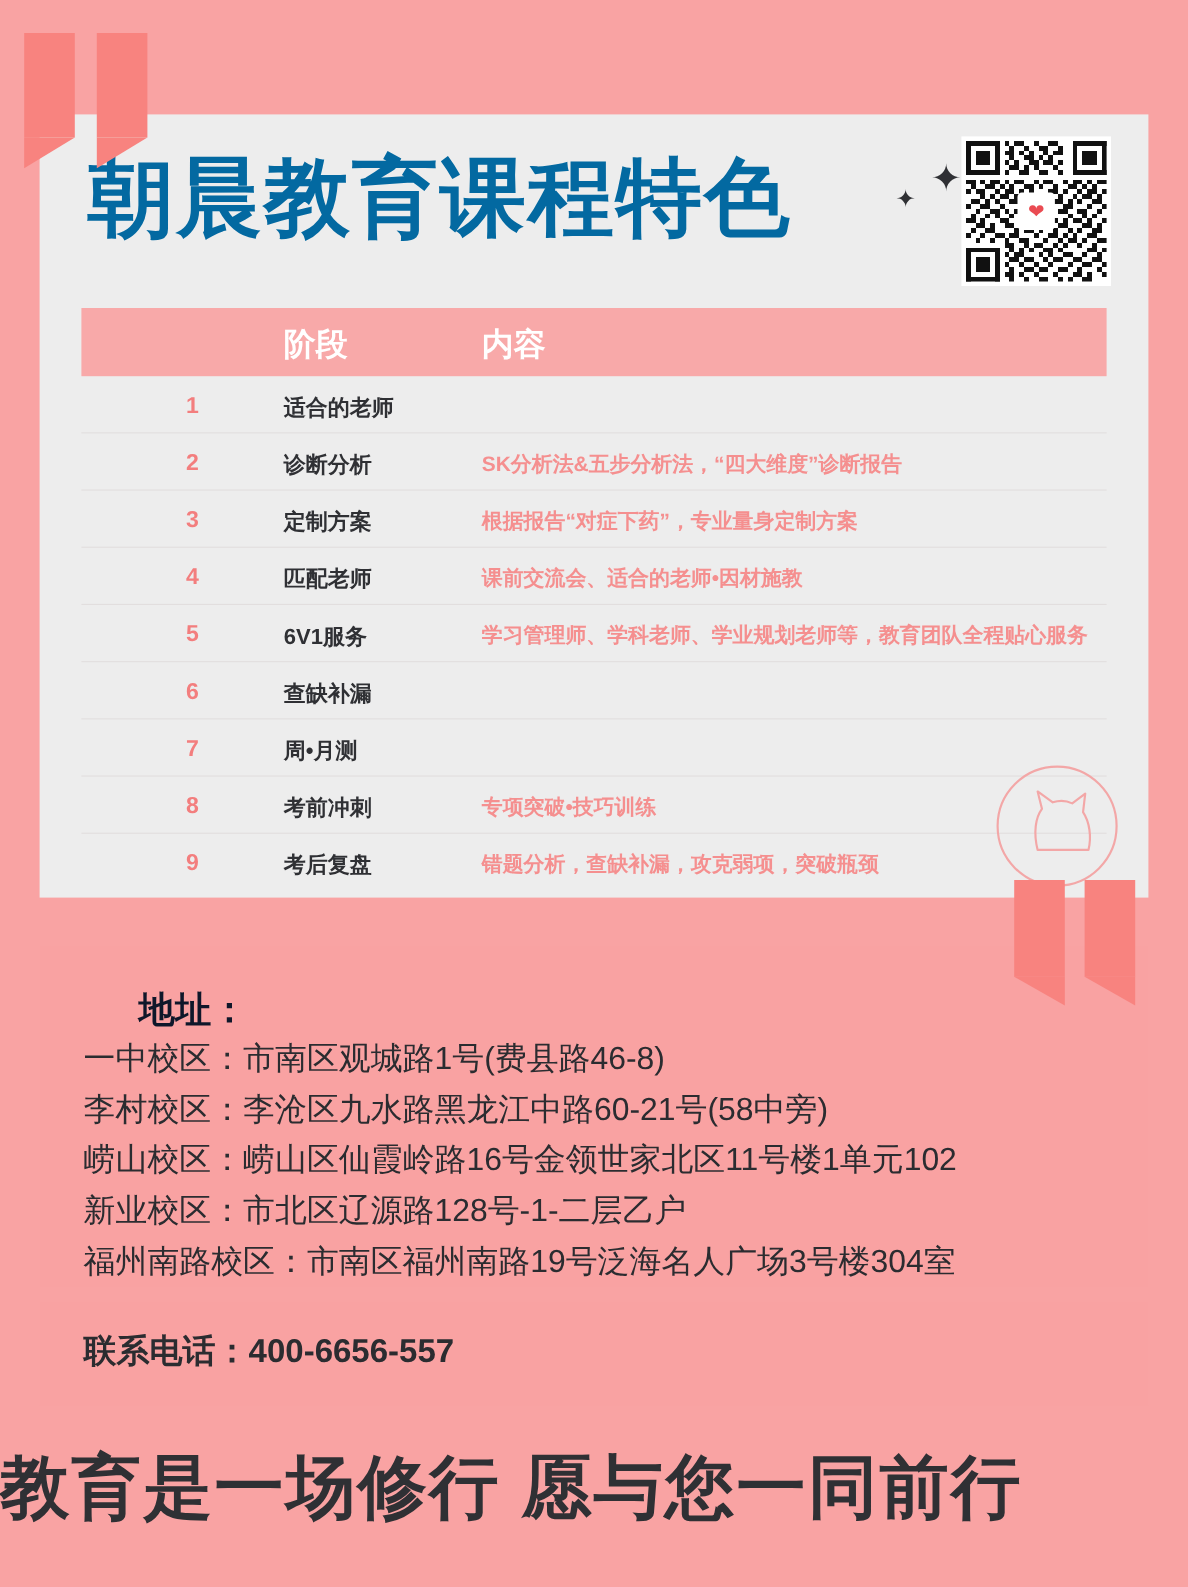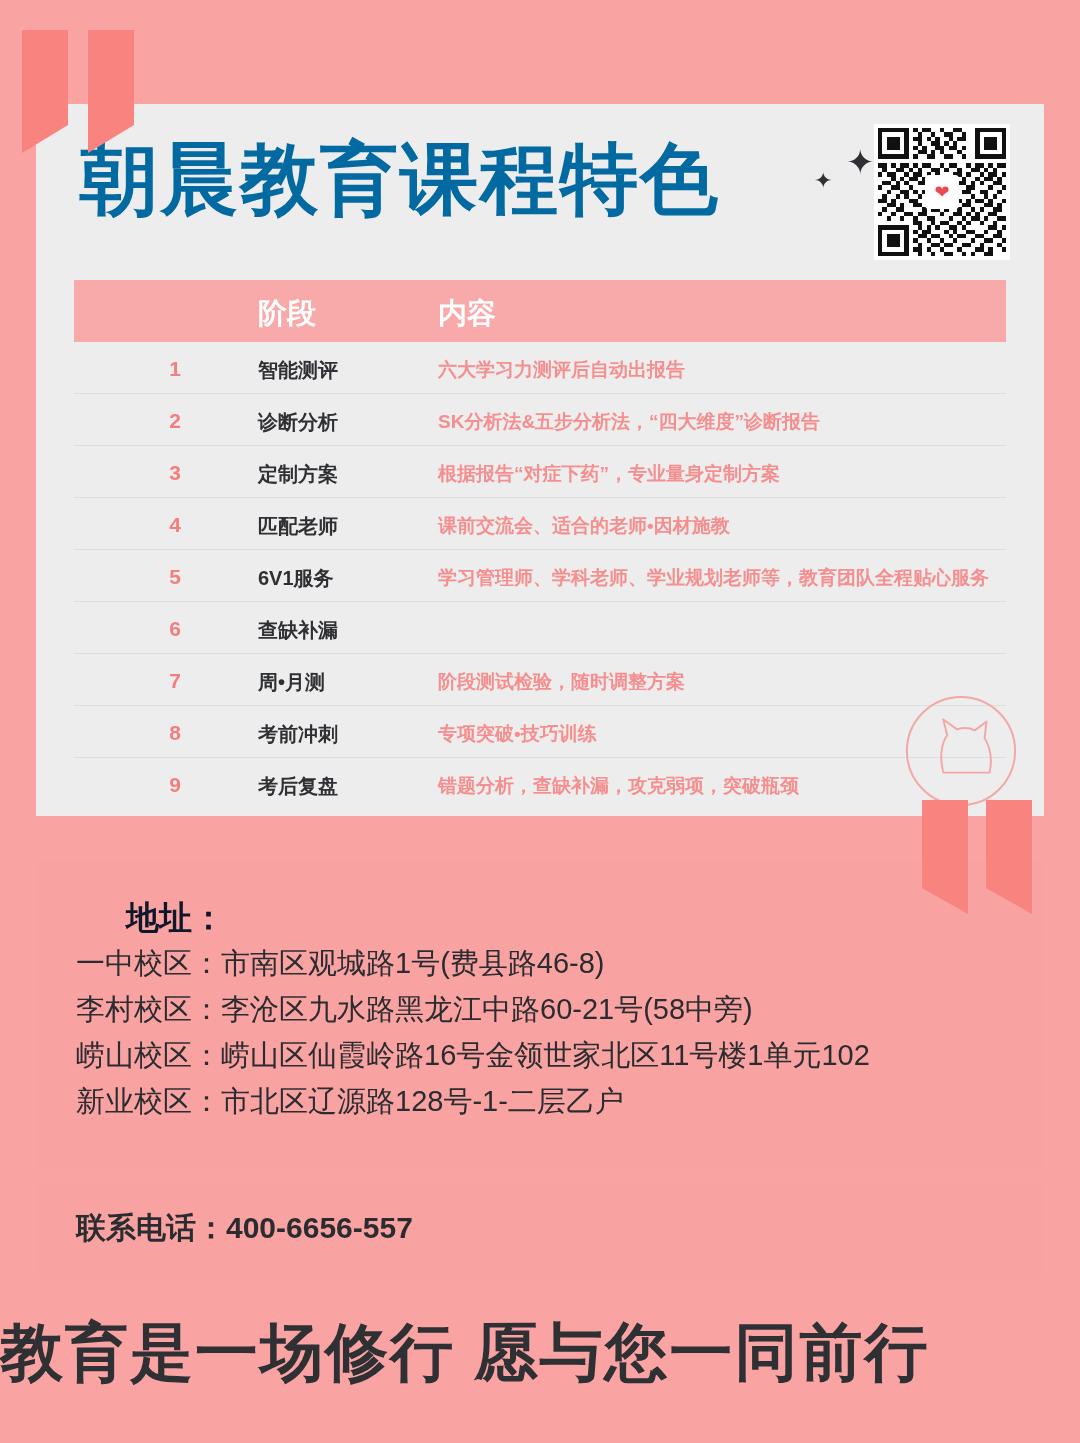--- a/index.html
+++ b/index.html
@@ -518,22 +518,21 @@
   </div>
 
   <div class="table">
     <div class="thead">
       <div class="h-stage">阶段</div>
       <div class="h-content">内容</div>
     </div>
 
     <div class="trow">
       <div class="num">1</div>
-      <div class="stage">智能测评</div>
-      <div class="content">六大学习力测评后自动出报告</div>
+      <div class="stage">适合的老师</div>
     </div>
     <div class="trow">
       <div class="num">2</div>
       <div class="stage">诊断分析</div>
       <div class="content">SK分析法&amp;五步分析法，“四大维度”诊断报告</div>
     </div>
     <div class="trow">
       <div class="num">3</div>
       <div class="stage">定制方案</div>
       <div class="content">根据报告“对症下药”，专业量身定制方案</div>
@@ -548,21 +547,20 @@
       <div class="stage">6V1服务</div>
       <div class="content">学习管理师、学科老师、学业规划老师等，教育团队全程贴心服务</div>
     </div>
     <div class="trow">
       <div class="num">6</div>
       <div class="stage">查缺补漏</div>
     </div>
     <div class="trow">
       <div class="num">7</div>
       <div class="stage">周•月测</div>
-      <div class="content">阶段测试检验，随时调整方案</div>
     </div>
     <div class="trow">
       <div class="num">8</div>
       <div class="stage">考前冲刺</div>
       <div class="content">专项突破•技巧训练</div>
     </div>
     <div class="trow">
       <div class="num">9</div>
       <div class="stage">考后复盘</div>
       <div class="content">错题分析，查缺补漏，攻克弱项，突破瓶颈</div>
@@ -580,20 +578,21 @@
   <div class="qbar b"></div>
 </div>
 
 <div class="addr-box">
   <div class="addr-title">地址：</div>
   <div class="addr-lines">
     <div class="addr-line">一中校区：市南区观城路1号(费县路46-8)</div>
     <div class="addr-line">李村校区：李沧区九水路黑龙江中路60-21号(58中旁)</div>
     <div class="addr-line">崂山校区：崂山区仙霞岭路16号金领世家北区11号楼1单元102</div>
     <div class="addr-line">新业校区：市北区辽源路128号-1-二层乙户</div>
+    <div class="addr-line">福州南路校区：市南区福州南路19号泛海名人广场3号楼304室</div>
   </div>
 </div>
 
 <div class="phone-box">
   <div class="phone-inner">
     <span class="phone-label">联系电话：</span><span class="phone-number">400-6656-557</span>
   </div>
 </div>
 
 <div class="slogan">教育是一场修行 愿与您一同前行</div>

